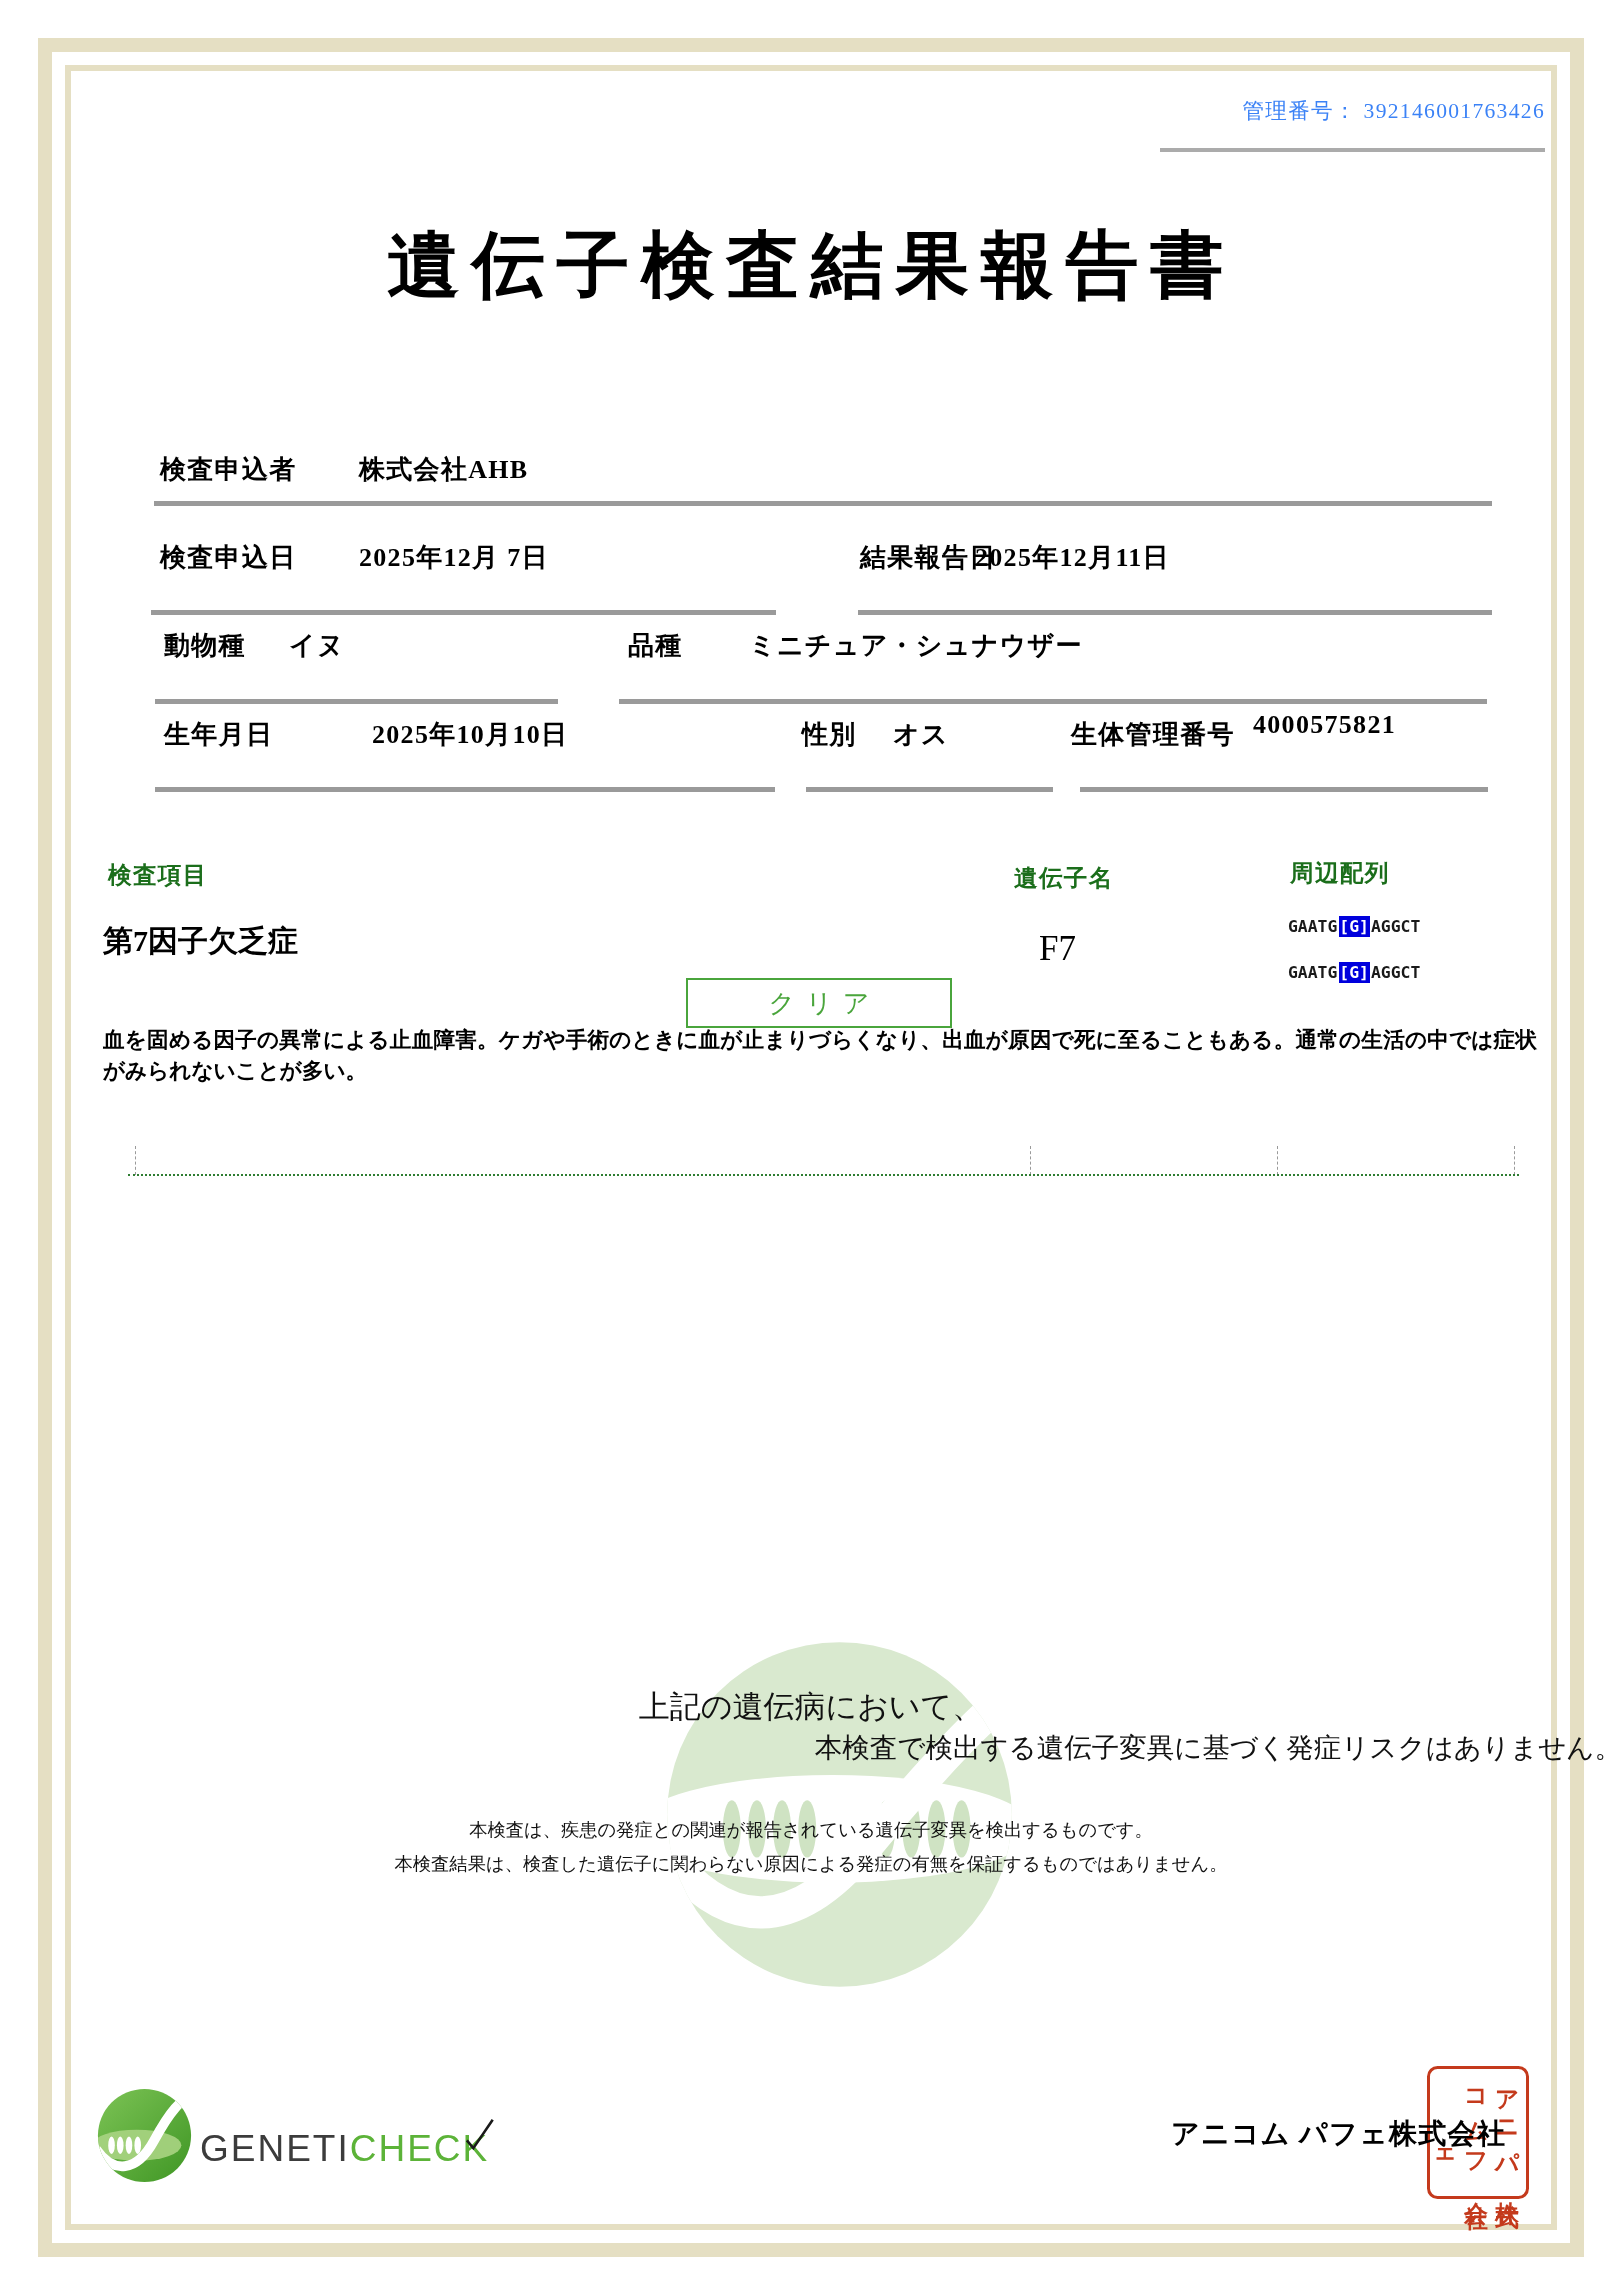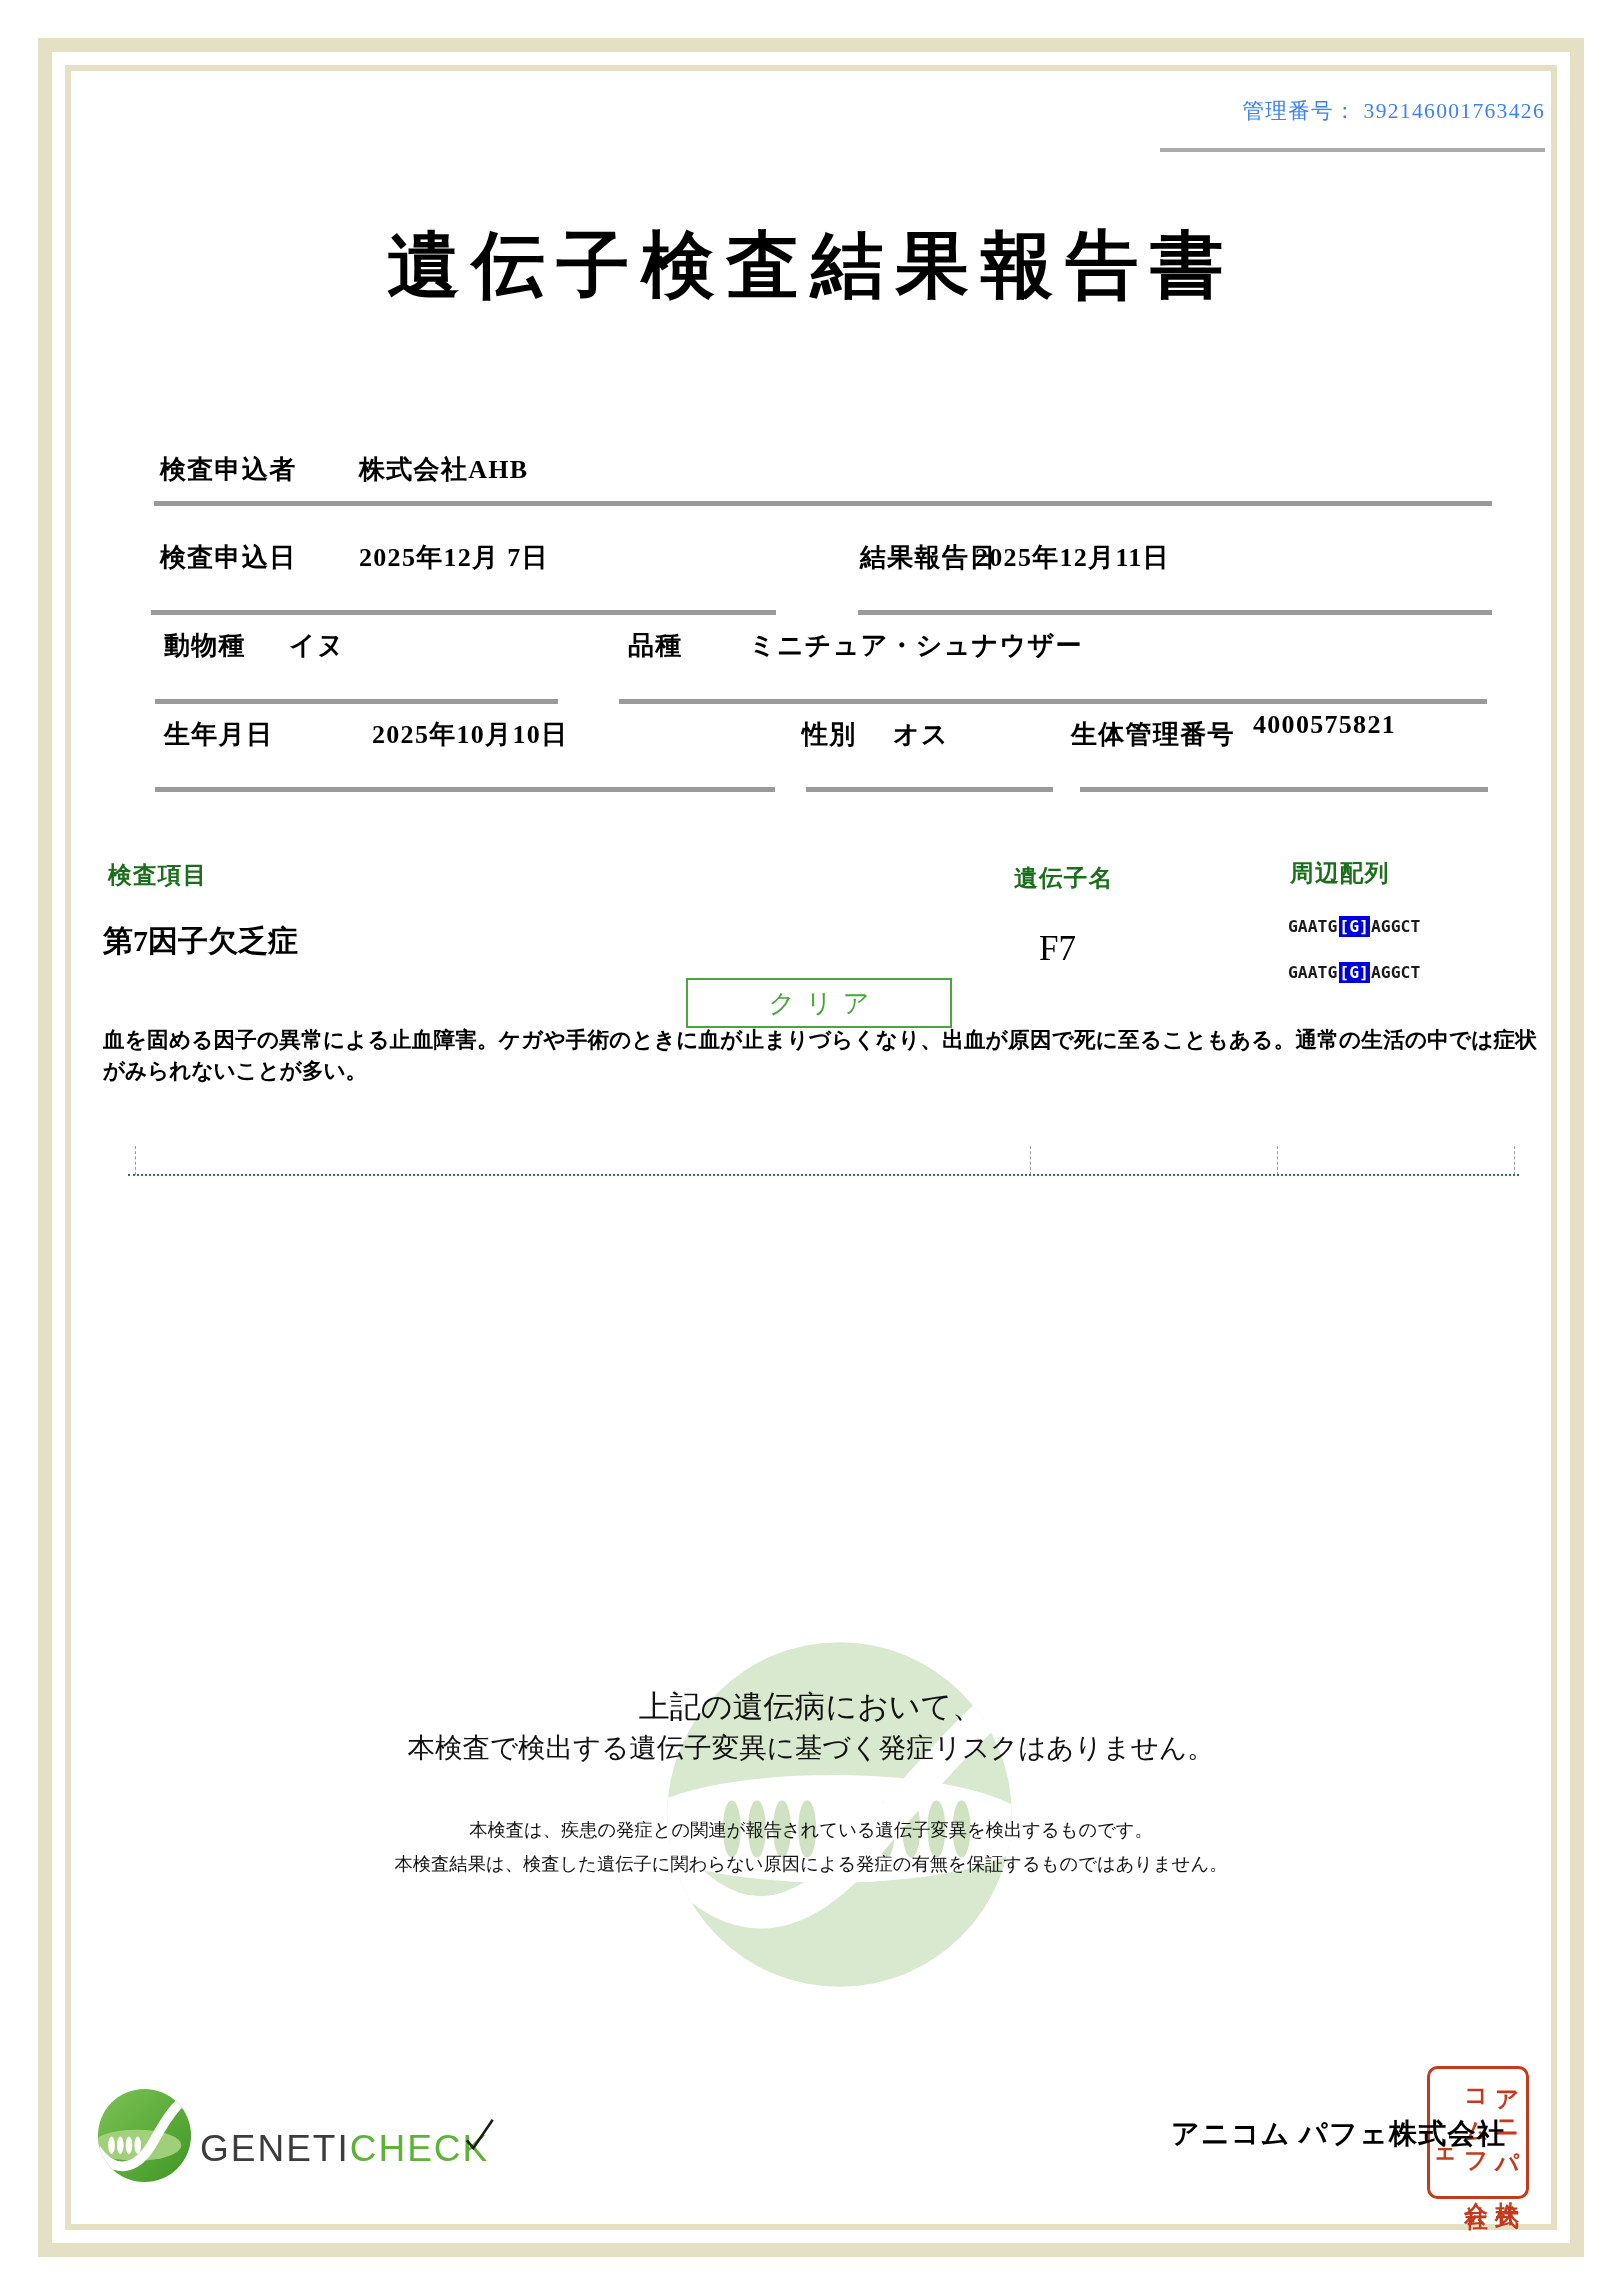--- a/index.html
+++ b/index.html
@@ -35,21 +35,21 @@
   .risk-note{position:absolute;left:103px;top:1097px;font-size:22px;font-weight:bold;color:#067a06;white-space:nowrap;}
 
   .vdash{position:absolute;top:1146px;height:29px;width:0;border-left:1.3px dashed #9a9a9a;}
   .dotline{position:absolute;top:1174px;left:128px;width:1391px;height:0;border-top:2.6px dotted #2e7d32;}
 
   .watermark{position:absolute;left:660px;top:1635px;width:359px;height:359px;z-index:0;}
 
   .sum-line{position:absolute;left:0;width:100%;text-align:center;z-index:2;
         font-family:"Liberation Sans","DejaVu Sans",sans-serif;color:#111;}
   .sum1{top:1686px;font-size:31px;}
-  .sum2{top:1730px;font-size:27.5px;}
+  .sum2{top:1730px;font-size:27.5px;text-align:right;}
   .disc1{top:1817px;font-size:18.3px;}
   .disc2{top:1851px;font-size:18.3px;}
 
   .logo-ball{position:absolute;left:96px;top:2087px;width:97px;height:97px;}
   .logo-text{position:absolute;left:200px;top:2128px;z-index:2;display:flex;align-items:flex-start;
         font-family:"Liberation Sans","DejaVu Sans",sans-serif;font-size:37px;letter-spacing:2px;white-space:nowrap;}
   .logo-text .lt-dark{color:#3c3c3c;}
   .logo-text .lt-green{color:#5cb338;}
   .k-check{margin-left:-26px;margin-top:-10.5px;}
 

